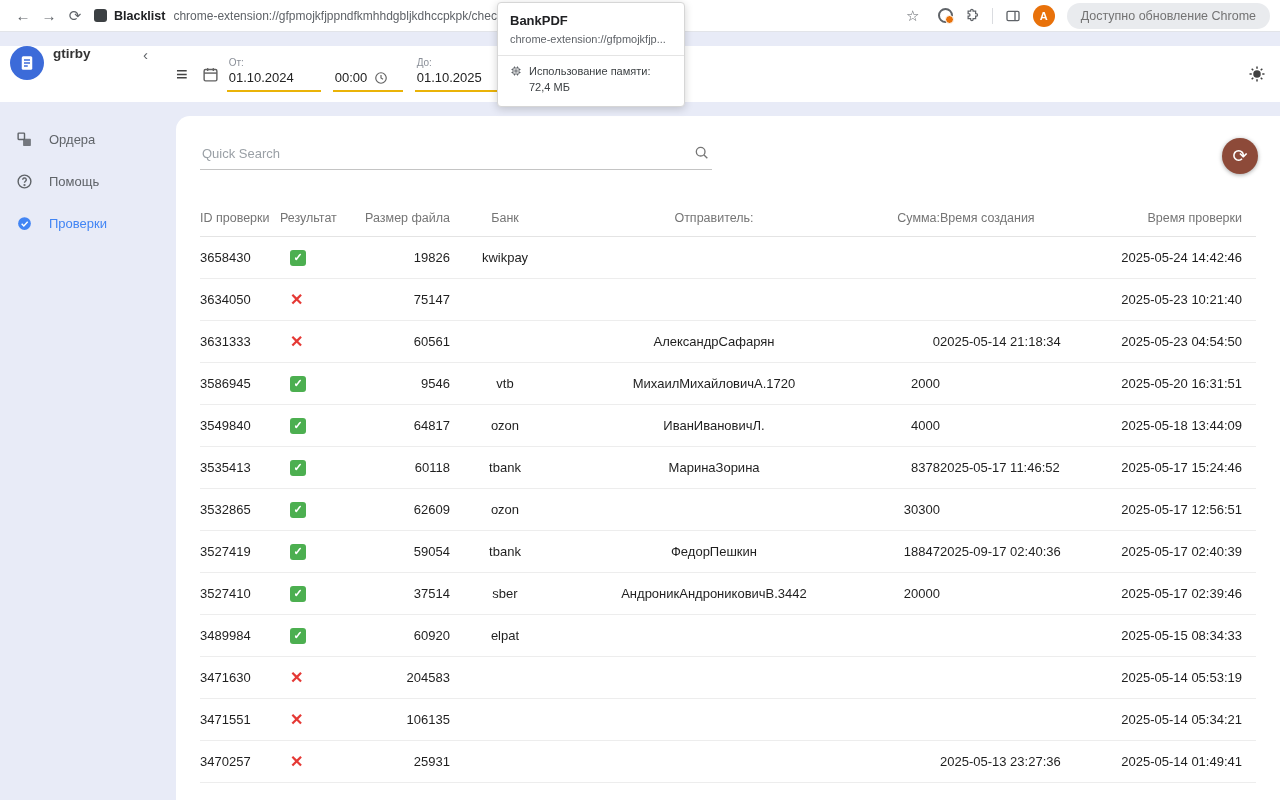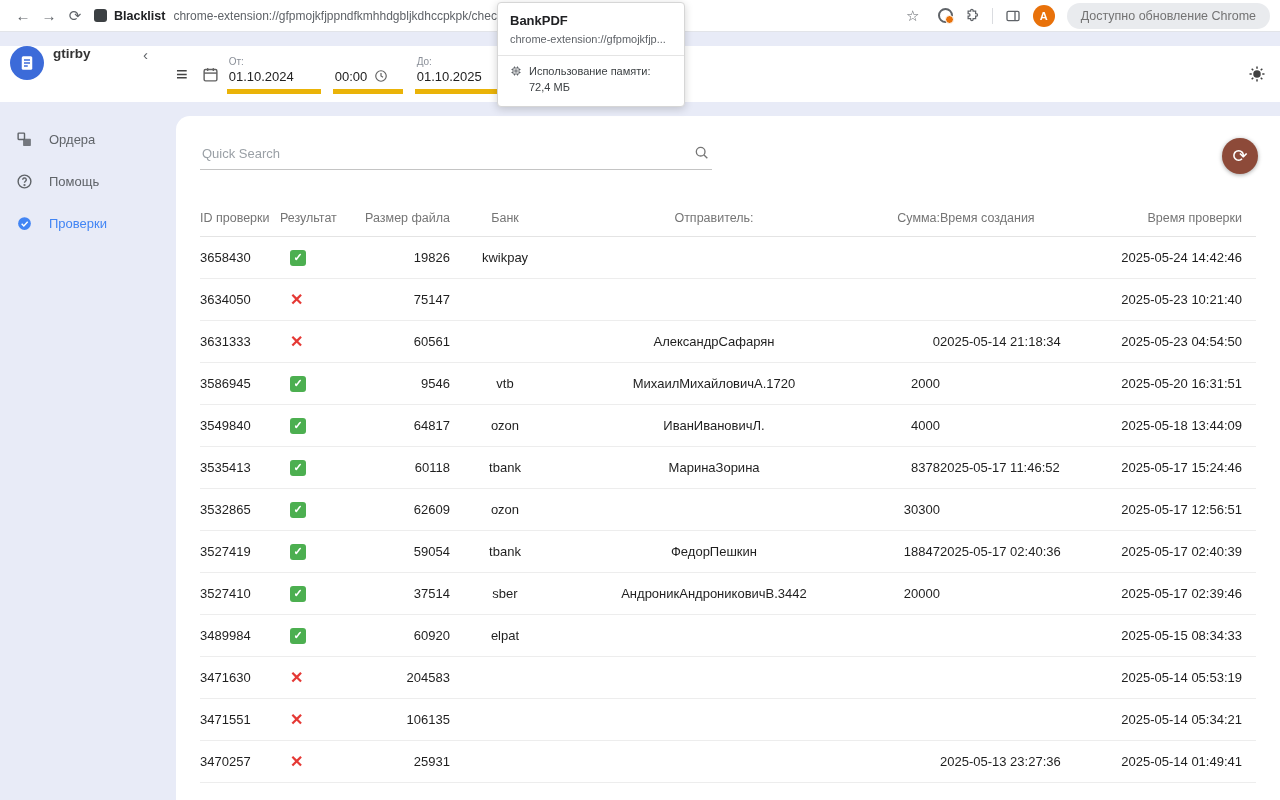--- a/index.html
+++ b/index.html
@@ -20,21 +20,21 @@
   
   .app{position:relative;height:768px}
   .band{position:absolute;left:0;top:14px;height:56px;width:100%;background:#fff;display:flex;align-items:stretch}
   .band-side{width:160px;flex:0 0 auto;display:flex;align-items:flex-start;padding-left:10px;box-sizing:border-box}
   .logo{width:34px;height:34px;border-radius:50%;background:#3c6bd9;display:flex;align-items:center;justify-content:center;flex:0 0 auto}
   .uname{font-weight:700;font-size:13.5px;color:#333;margin-left:9px}
   .collapse{margin-left:auto;margin-right:12px;color:#5f6368;font-size:15px;cursor:pointer}
   .band-main{flex:1;display:flex;align-items:center;padding-left:16px;position:relative}
   .burger{font-size:20px;color:#444;margin-right:14px;cursor:pointer;line-height:1}
   .cal-ic{margin-right:8px;display:flex;align-items:center}
-  .field{display:flex;flex-direction:column;border-bottom:5px solid #eab308;padding:1px 6px 5px 2px;margin-right:12px;cursor:text}
+  .field{display:flex;flex-direction:column;border-bottom:2px solid #eab308;padding:1px 6px 5px 2px;margin-right:12px;cursor:text}
   .flabel{font-size:10px;color:#8a8f98;margin-bottom:2px}
   .fval{font-size:13px;color:#222;display:flex;align-items:center;gap:7px;white-space:nowrap}
   .theme{position:absolute;right:14px;top:50%;transform:translateY(-50%);cursor:pointer;display:flex}
   .menu{position:absolute;left:0;top:86px;width:160px}
   .side-item{display:flex;align-items:center;height:42px;padding-left:16px;gap:16px;cursor:pointer;color:#5f6368;font-size:13px}
   .side-item.active{color:#4285f4}
   .side-item .sicon{display:flex;align-items:center}
   
   .card{position:absolute;left:176px;top:84px;right:0;bottom:0;background:#fff;border-top-left-radius:14px;padding:0 24px;box-sizing:border-box;overflow:hidden}
   .search-row{position:relative;margin-top:24px;width:512px}
@@ -294,21 +294,21 @@
             <span class="td c6"></span>
             <span class="td c7">2025-05-17 12:56:51</span>
           </div>
           <div class="tr">
             <span class="td c0">3527419</span>
             <span class="td c1"><span class="res-pass">✓</span></span>
             <span class="td c2">59054</span>
             <span class="td c3">tbank</span>
             <span class="td c4">ФедорПешкин</span>
             <span class="td c5">18847</span>
-            <span class="td c6">2025-05-17 02:40:36</span>
+            <span class="td c6">2025-09-17 02:40:36</span>
             <span class="td c7">2025-05-17 02:40:39</span>
           </div>
           <div class="tr">
             <span class="td c0">3527410</span>
             <span class="td c1"><span class="res-pass">✓</span></span>
             <span class="td c2">37514</span>
             <span class="td c3">sber</span>
             <span class="td c4">АндроникАндрониковичВ.3442</span>
             <span class="td c5">20000</span>
             <span class="td c6"></span>

